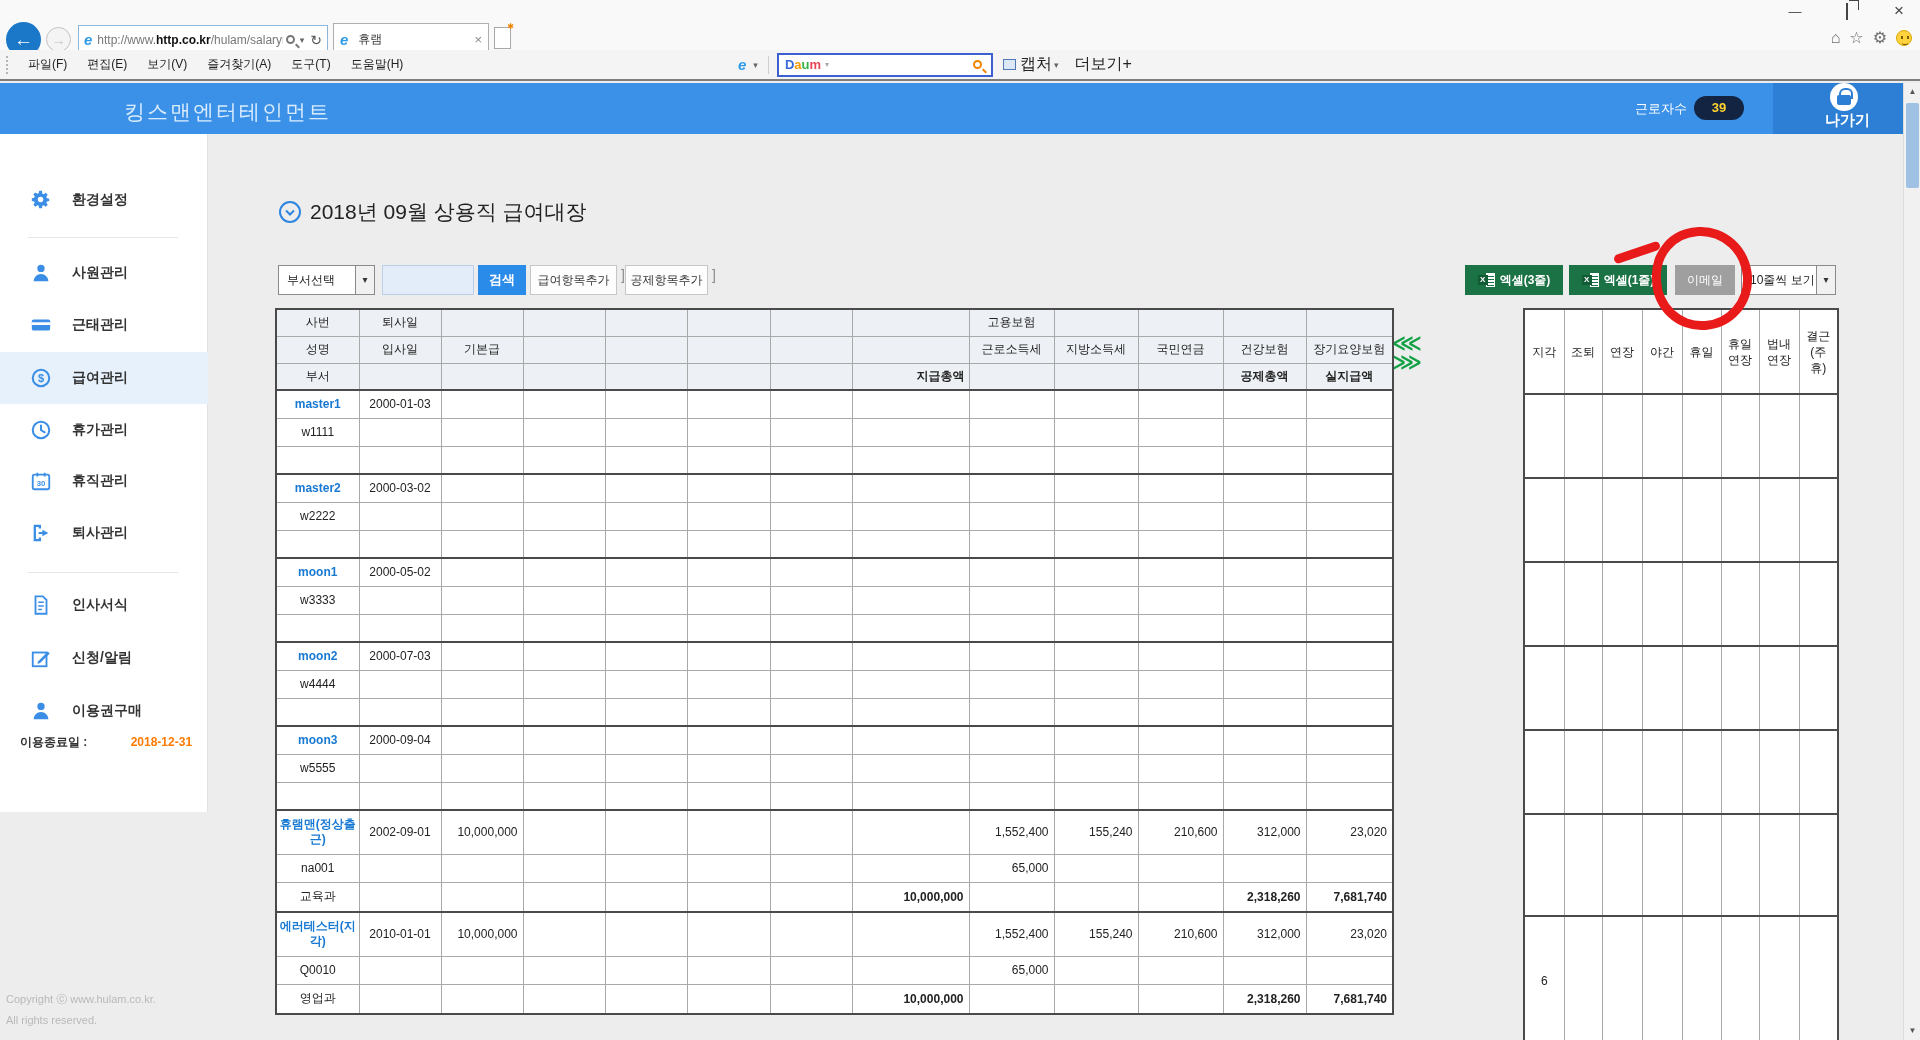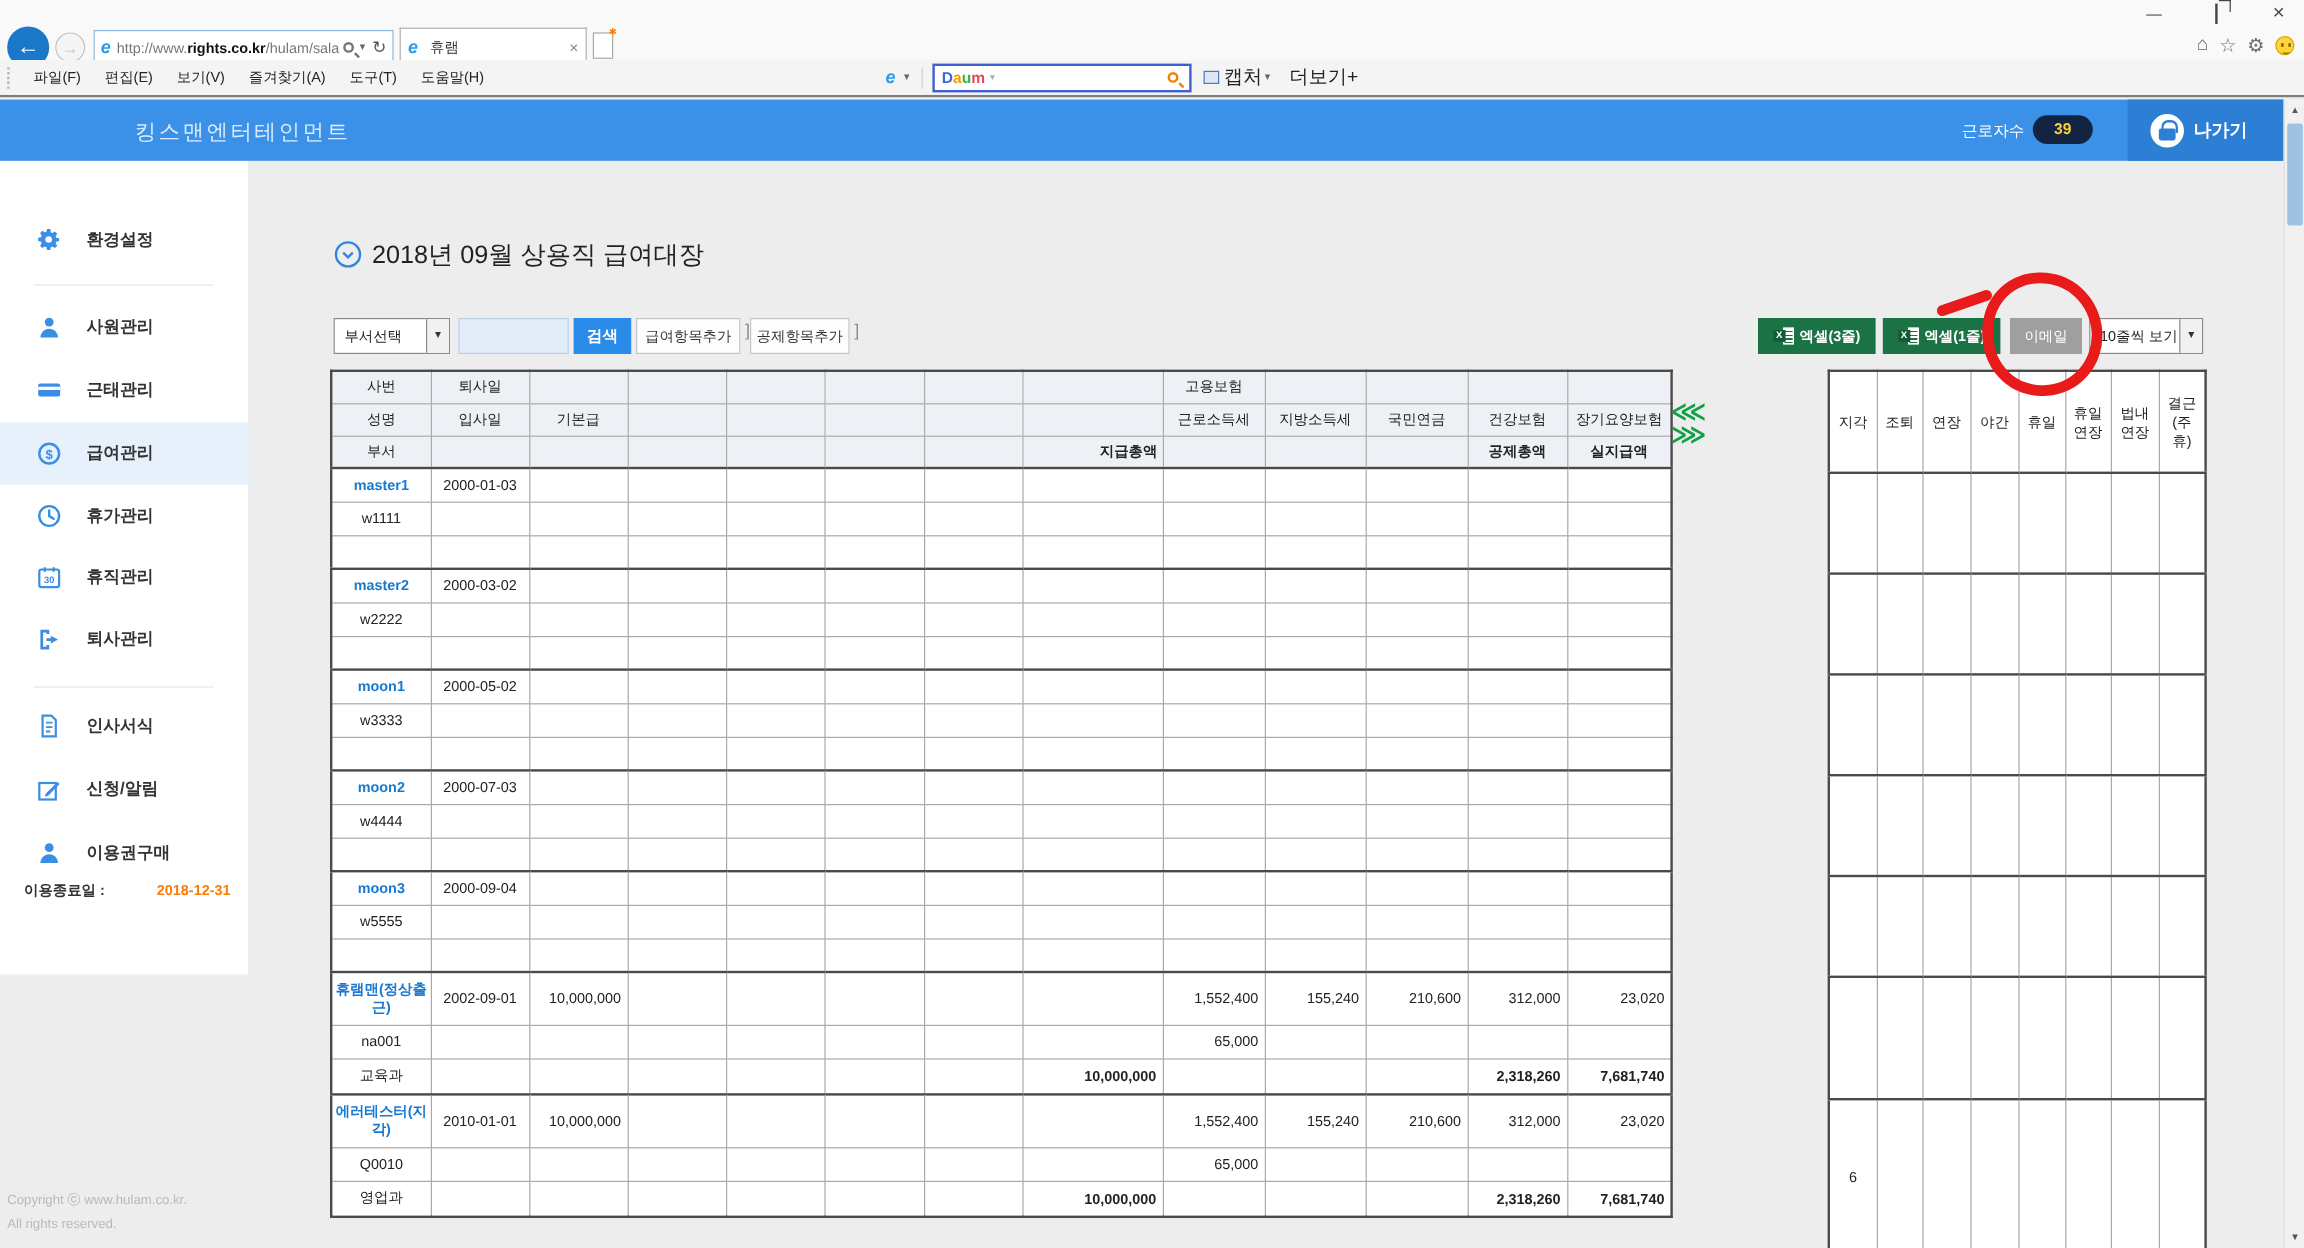--- a/index.html
+++ b/index.html
@@ -45,24 +45,24 @@
   .daumlogo span:nth-child(3){color:#36b24a}.daumlogo span:nth-child(4){color:#e94653}
   .daum-caret { font-size:8px; color:#aaa; margin-left:4px; }
   .daum-spacer { flex:1; }
   .capbox { display:flex; align-items:center; margin-left:10px; }
   .cap-ico { width:13px; height:11px; border:1px solid #4f79b8; background:#dcE8f6; margin-right:4px; }
   .captext,.moretext { font-size:16px; color:#222; }
   .moretext { margin-left:14px; }
 
   
   .appbar { position:absolute; left:0; top:83px; width:1903px; height:51px; background:#3b91e8; z-index:10; }
-  .company { position:absolute; left:112px; top:15px; font-size:18px; color:#d8ebfd; letter-spacing:2px; }
+  .company { position:absolute; left:124px; top:15px; font-size:21px; color:#d8ebfd; letter-spacing:2px; }
   .wlabel { position:absolute; left:1635px; top:17px; font-size:13px; color:#fff; }
   .wbadge { position:absolute; left:1694px; top:13px; width:50px; height:24px; border-radius:12px; background:#132443; color:#ffd22e; font-weight:bold; font-size:13px; text-align:center; line-height:24px; }
-  .logout { position:absolute; left:1773px; top:0; width:130px; height:51px; background:#2c7fd4; display:flex; align-items:center; padding-left:19px; }
+  .logout { position:absolute; left:1773px; top:0; width:130px; height:51px; background:#2c7fd4; display:flex; align-items:center; padding-left:19px;flex-direction:column; }
   .lockcirc { width:28px; height:28px; border-radius:50%; background:#fff; position:relative; margin-right:8px; }
   .lockcirc::before { content:""; position:absolute; left:9px; top:5px; width:10px; height:9px; border:2.5px solid #2c7fd4; border-bottom:none; border-radius:6px 6px 0 0; }
   .lockcirc::after { content:""; position:absolute; left:7px; top:12px; width:14px; height:10px; background:#2c7fd4; border-radius:2px; }
   .logout-label { color:#fff; font-size:15px; font-weight:bold; }
 
   
   .sidebar { position:absolute; left:0; top:134px; width:208px; height:678px; background:#fff; border-right:1px solid #e2e2e2; z-index:5; }
   .sb-item { position:absolute; left:0; width:208px; height:52px; display:flex; align-items:center; padding-left:30px; cursor:default; }
   .sb-item.active { background:#e7f1fc; }
   .sb-ico { width:22px; height:22px; margin-right:20px; flex:none; }
@@ -134,21 +134,21 @@
 
   <div class="chrome">
     <div class="circ-btn back">
         <span>←</span>
       </div>
     <div class="circ-btn fwd">
         <span>→</span>
       </div>
     <div class="urlbox">
       <span class="e-ico">e</span>
-      <span class="urltext"><span>http://www.</span><b>rights.co.kr</b><span>/hulam/salaryms_mon</span></span>
+      <span class="urltext"><span>http://www.</span><b>http.co.kr</b><span>/hulam/salaryms_mon</span></span>
       <span class="mag"></span>
       <span class="caret">▾</span>
       <span class="refresh">↻</span>
     </div>
     <div class="tab">
       <span class="e-ico">e</span>
       <span class="tab-title">휴램</span>
       <span class="tab-close">×</span>
     </div>
     <div class="newtab"></div>

